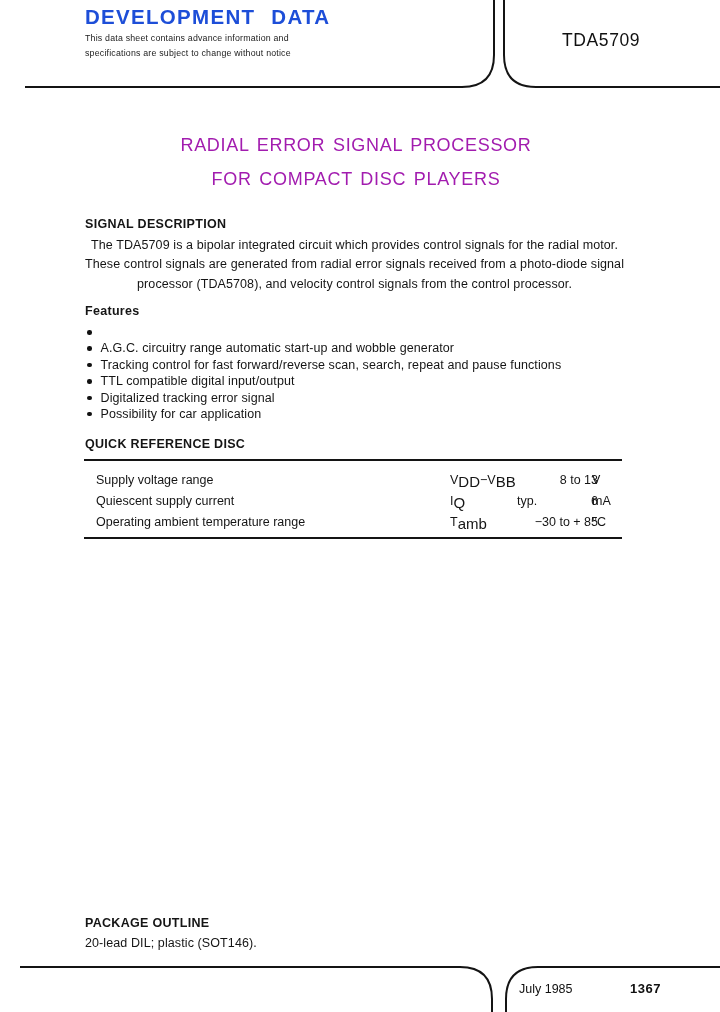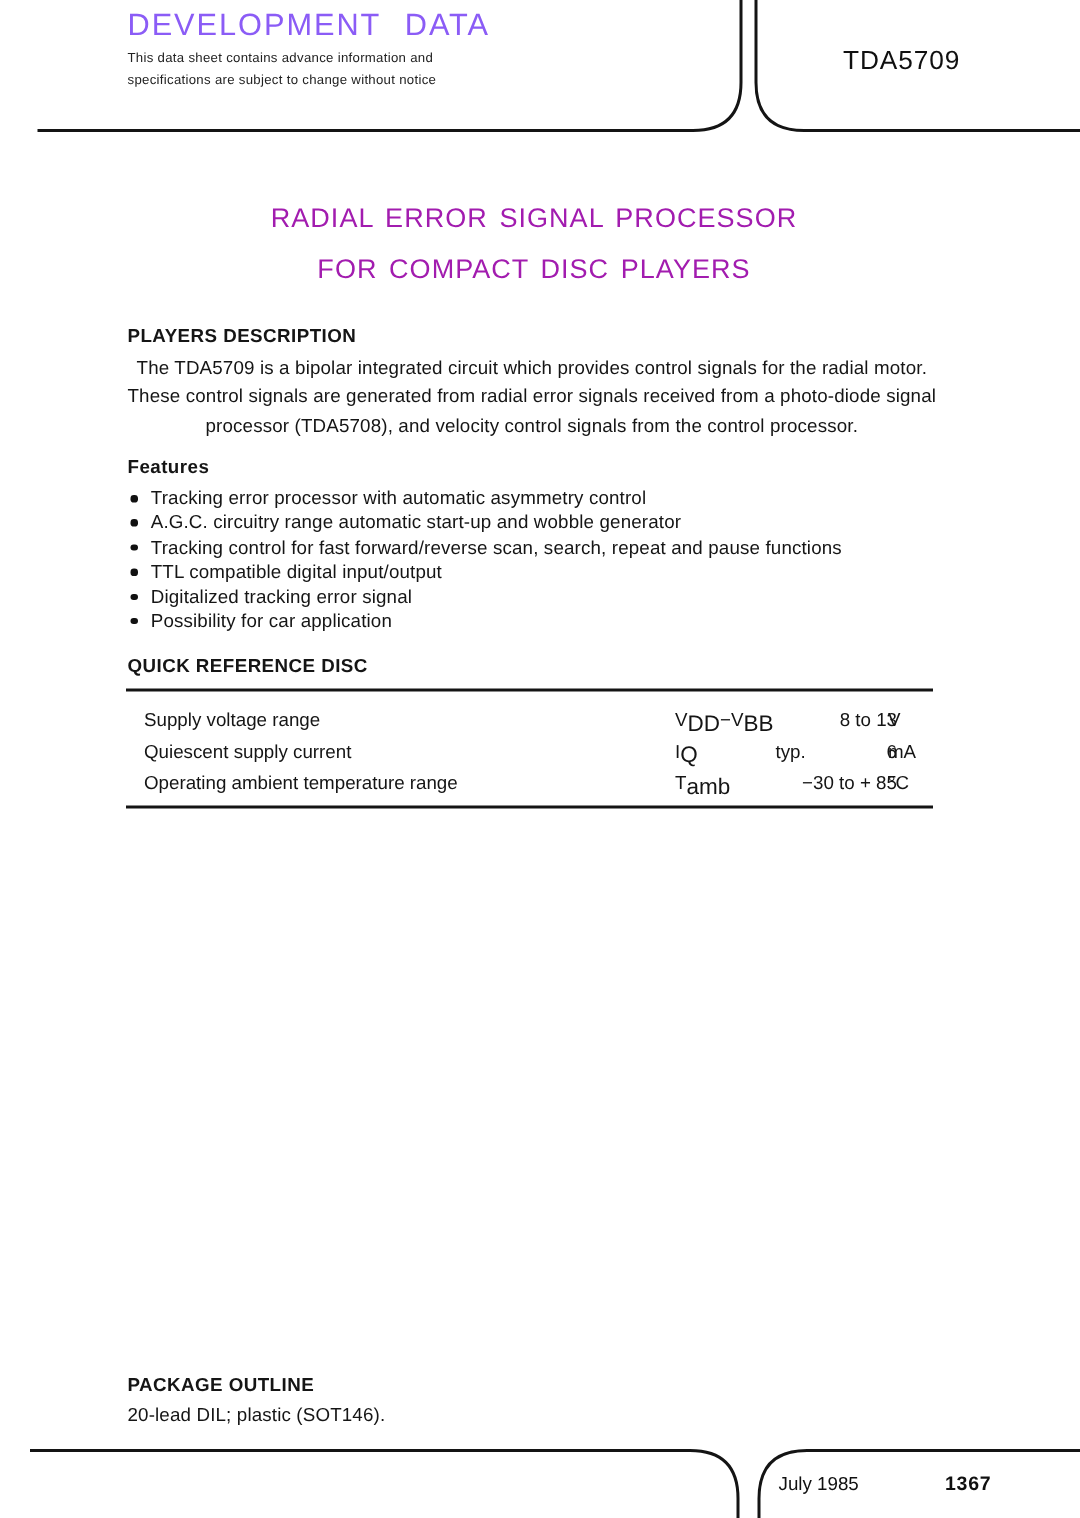--- a/index.html
+++ b/index.html
@@ -5,22 +5,22 @@
   html, body { margin:0; padding:0; }
   body {
     width:720px; height:1012px; position:relative; overflow:hidden;
     background:#ffffff; color:#151515;
     font-family:"Liberation Sans","DejaVu Sans",sans-serif;
   }
   .abs { position:absolute; white-space:nowrap; }
 
   
   .banner-title {
-    left:85px; top:5px; font-size:20.5px; font-weight:400;
-    letter-spacing:1.3px; word-spacing:9px; color:#8b5cf6;
+    left:85px; top:5px; font-size:20.5px; font-weight:700;
+    letter-spacing:1.3px; word-spacing:9px; color:#1d4ed8;
   }
   .banner-note {
     left:85px; top:31px; font-size:8.8px; line-height:14.8px;
     letter-spacing:0.2px; color:#222;
   }
   .part-number {
     left:562px; top:30px; font-size:17.5px; letter-spacing:0.6px; color:#101010;
   }
 
   
@@ -75,32 +75,31 @@
   <div>This data sheet contains advance information and</div>
   <div>specifications are subject to change without notice</div>
 </div>
 <div class="abs part-number">TDA5709</div>
 
 <div class="abs doc-title">
   <div>RADIAL ERROR SIGNAL PROCESSOR</div>
   <div>FOR COMPACT DISC PLAYERS</div>
 </div>
 
-<div class="abs sec-heading" style="left:85px; top:217px;">PLAYERS DESCRIPTION</div>
+<div class="abs sec-heading" style="left:85px; top:217px;">SIGNAL DESCRIPTION</div>
 <div class="abs body-text gd-lines">
   <div>The TDA5709 is a bipolar integrated circuit which provides control signals for the radial motor.</div>
   <div>These control signals are generated from radial error signals received from a photo-diode signal</div>
   <div>processor (TDA5708), and velocity control signals from the control processor.</div>
 </div>
 
 <div class="abs sec-heading" style="left:85px; top:304px;">Features</div>
 <div class="abs body-text feat-list">
   <div class="feat-item">
     <span class="bullet"></span>
-    <span>Tracking error processor with automatic asymmetry control</span>
   </div>
   <div class="feat-item">
     <span class="bullet"></span>
     <span>A.G.C. circuitry range automatic start-up and wobble generator</span>
   </div>
   <div class="feat-item">
     <span class="bullet"></span>
     <span>Tracking control for fast forward/reverse scan, search, repeat and pause functions</span>
   </div>
   <div class="feat-item">

